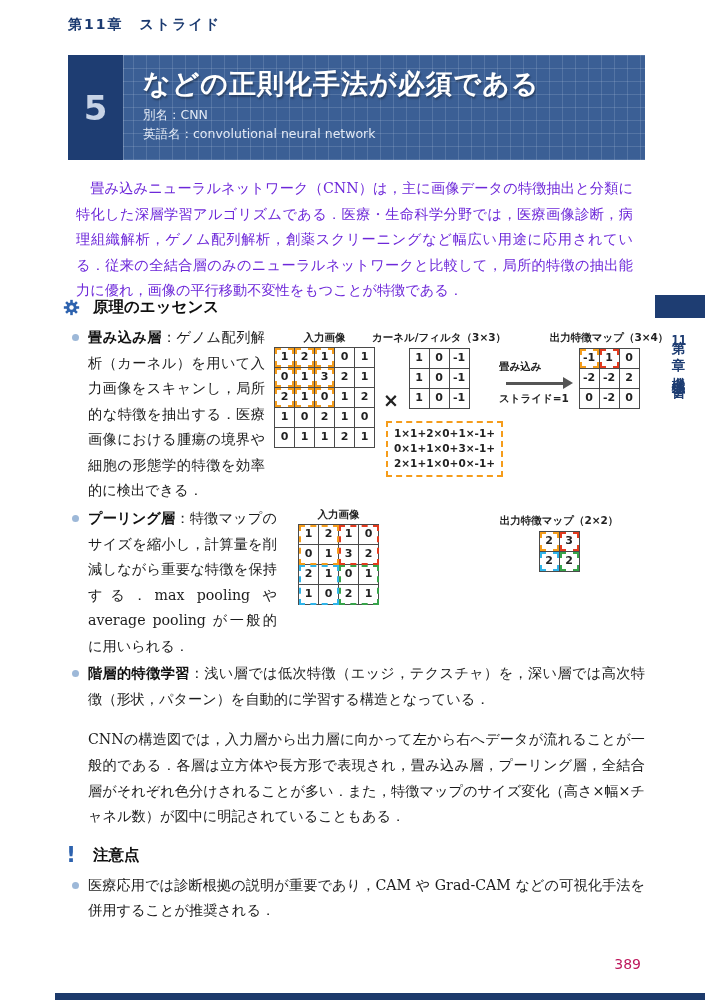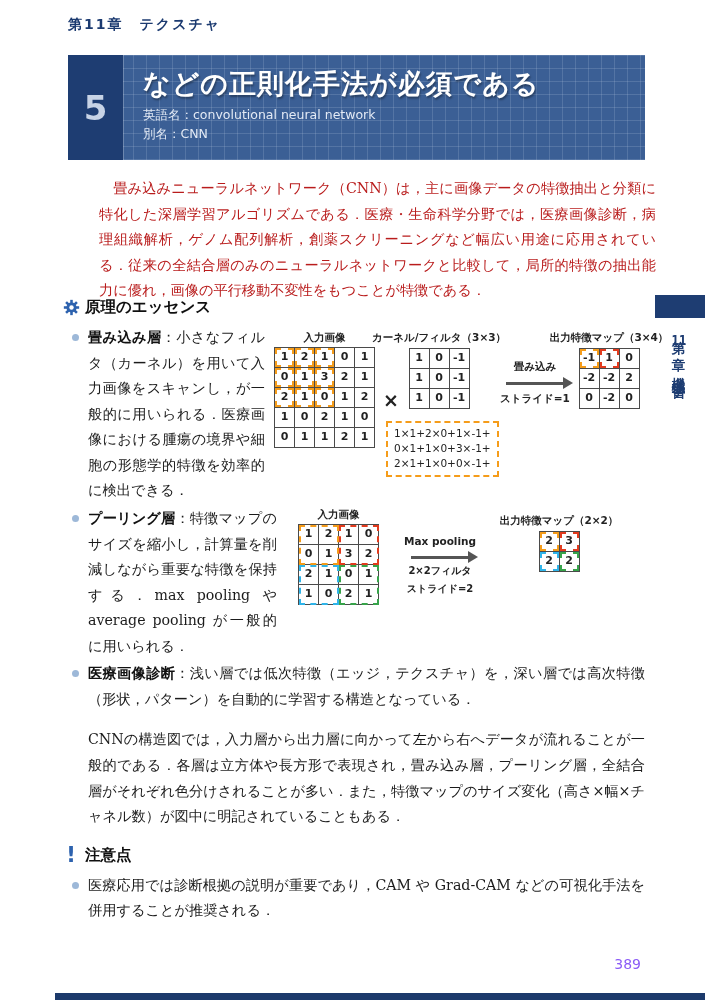--- a/index.html
+++ b/index.html
@@ -37,30 +37,30 @@
     text-shadow:1px 2px 2px rgba(0,0,0,.35);
     line-height:1.15;
   }
   .banner-sub {
     font-family:"DejaVu Sans", sans-serif; font-size:12.5px;
     color:#e3eaf5; line-height:1.55; margin-top:6px;
   }
 
   
   .intro {
-    position:absolute; left:99px; top:176px; width:557px;
+    position:absolute; left:76px; top:176px; width:557px;
     font-size:14.2px; line-height:1.8; text-align:justify;
-    text-indent:1em; color:#b91c1c;
+    text-indent:1em; color:#6d28d9;
   }
 
   
   .content { position:absolute; left:62px; top:297px; width:583px; }
 
   .sec-heading {
-    display:flex; align-items:center; gap:5px; clear:both;
+    display:flex; align-items:center; gap:13px; clear:both;
     font-family:"DejaVu Sans", sans-serif; font-weight:bold;
     font-size:15.5px; color:#0f0f0f; margin:0 0 7px 0;
   }
   .sec-heading .icon { display:inline-flex; width:18px; justify-content:center; }
   .excl { font-family:"DejaVu Sans", sans-serif; font-weight:bold; font-size:21px; color:#2d62ae; line-height:.8; }
 
   .bullet {
     position:relative; padding-left:26px; clear:none;
     font-size:14.2px; line-height:1.8; text-align:justify; color:#1b1b1b;
   }
@@ -107,24 +107,24 @@
   }
   .cv-input  { position:absolute; left:0; top:12px; width:103px; }
   .cv-input .grid { margin:3px auto 0; }
   .cv-x { position:absolute; left:110px; top:64px; font-family:"DejaVu Sans", sans-serif; font-weight:bold; font-size:19px; color:#222; }
   .cv-kernel { position:absolute; left:112px; top:12px; width:108px; }
   .cv-kernel .mlabel { margin-left:-14px; margin-right:-14px; }
   .cv-kernel .grid { margin:4px auto 0; }
   .cv-calc {
     position:absolute; left:113px; top:102px;
     border:2px dashed #f59c1a; padding:3px 6px;
-    font-family:"DejaVu Sans", sans-serif; font-size:10.5px; font-weight:normal;
+    font-family:"DejaVu Sans", sans-serif; font-size:10.5px; font-weight:bold;
     line-height:1.45; color:#222; white-space:nowrap; background:#fff;
   }
-  .cv-arrow { position:absolute; left:226px; top:38px; width:72px; text-align:center; }
+  .cv-arrow { position:absolute; left:226px; top:38px; width:72px; }
   .cv-output { position:absolute; left:300px; top:12px; width:72px; }
   .cv-output .mlabel { margin-left:-28px; margin-right:-28px; }
   .cv-output .grid { margin:4px auto 0; }
 
   .arrow-line { position:relative; width:58px; height:3px; background:#555; margin:6px auto 4px; }
   .arrow-line::after {
     content:""; position:absolute; right:-9px; top:-5px;
     border-left:10px solid #555; border-top:6.5px solid transparent; border-bottom:6.5px solid transparent;
   }
   .arrow-cap { font-family:"DejaVu Sans", sans-serif; font-weight:bold; font-size:10.5px; color:#222; white-space:nowrap; }
@@ -149,36 +149,36 @@
     writing-mode:vertical-rl; text-orientation:mixed;
     font-family:"DejaVu Sans", sans-serif; font-weight:bold;
     font-size:13.5px; color:#1e3d72; letter-spacing:3px;
     margin:12px 0 0 15px; height:200px;
   }
   .tcy { text-combine-upright:all; }
 
   
   .page-number {
     position:absolute; right:64px; bottom:28px;
-    font-family:"DejaVu Sans", sans-serif; font-size:14px; color:#8b5cf6;
+    font-family:"DejaVu Sans", sans-serif; font-size:14px; color:#be185d;
   }
   .bottom-bar { position:absolute; left:55px; right:0; bottom:0; height:7px; background:#1c3a6b; }
 </style>
 </head>
 <body>
 
-<div class="chapter-header">第11章　テクスチャ</div>
+<div class="chapter-header">第11章　ストライド</div>
 
 <div class="banner">
   <div class="banner-num">5</div>
   <div class="banner-body">
     <div class="banner-title">などの正則化手法が必須である</div>
     <div class="banner-sub">
+      <div>別名：CNN</div>
       <div>英語名：convolutional neural network</div>
-      <div>別名：CNN</div>
     </div>
   </div>
 </div>
 
 <p class="intro">畳み込みニューラルネットワーク（CNN）は，主に画像データの特徴抽出と分類に特化した深層学習アルゴリズムである．医療・生命科学分野では，医療画像診断，病理組織解析，ゲノム配列解析，創薬スクリーニングなど幅広い用途に応用されている．従来の全結合層のみのニューラルネットワークと比較して，局所的特徴の抽出能力に優れ，画像の平行移動不変性をもつことが特徴である．</p>
 
 <div class="content">
 
   <div class="section">
     <div class="sec-heading">
@@ -287,21 +287,21 @@
                 <div class="cell">0</div>
                 <div class="cell">-2</div>
                 <div class="cell">0</div>
               </div>
             <div class="ov o-orange" style="left:1px;top:1px;width:19px;height:19px;"></div>
             <div class="ov o-red" style="left:21px;top:1px;width:19px;height:19px;"></div>
           </div>
         </div>
       </div>
 
-      <span class="term">畳み込み層</span><span>：小さなフィルタ（カーネル）を用いて入力画像をスキャンし，が一般的に用いられる．医療画像における腫瘍の境界や細胞の形態学的特徴を効率的に検出できる．</span>
+      <span class="term">畳み込み層</span><span>：ゲノム配列解析（カーネル）を用いて入力画像をスキャンし，局所的な特徴を抽出する．医療画像における腫瘍の境界や細胞の形態学的特徴を効率的に検出できる．</span>
     </div>
 
     <div class="bullet">
       <span class="dot"></span>
 
       <div class="pool-diagram">
         <div class="pl-input">
           <div class="mlabel">入力画像</div>
           <div class="mwrap" style="width:fit-content;margin:3px auto 0;">
             <div class="grid g4">
@@ -322,26 +322,20 @@
                 <div class="cell">2</div>
                 <div class="cell">1</div>
               </div>
             <div class="ov ovq o-orange" style="left:1px;top:1px;"></div>
             <div class="ov ovq o-red" style="left:41px;top:1px;"></div>
             <div class="ov ovq o-cyan" style="left:1px;top:41px;"></div>
             <div class="ov ovq o-green" style="left:41px;top:41px;"></div>
           </div>
         </div>
 
-        <div class="pl-arrow">
-          <div class="arrow-cap">Max pooling</div>
-          <div class="arrow-line"></div>
-          <div class="arrow-cap" style="font-size:10px;">2×2フィルタ</div>
-          <div class="arrow-cap" style="font-size:10px;">ストライド=2</div>
-        </div>
 
         <div class="pl-output">
           <div class="mlabel">出力特徴マップ（2×2）</div>
           <div class="mwrap" style="width:fit-content;margin:4px auto 0;">
             <div class="grid g2">
                 <div class="cell">2</div>
                 <div class="cell">3</div>
                 <div class="cell">2</div>
                 <div class="cell">2</div>
               </div>
@@ -351,21 +345,21 @@
             <div class="ov o-green" style="left:21px;top:21px;width:19px;height:19px;"></div>
           </div>
         </div>
       </div>
 
       <span class="term">プーリング層</span><span>：特徴マップのサイズを縮小し，計算量を削減しながら重要な特徴を保持する．max pooling や average pooling が一般的に用いられる．</span>
     </div>
 
     <div class="bullet" style="clear:both;">
       <span class="dot"></span>
-      <span class="term">医療画像診断</span><span>：浅い層では低次特徴（エッジ，テクスチャ）を，深い層では高次特徴（形状，パターン）を自動的に学習する構造となっている．</span>
+      <span class="term">階層的特徴学習</span><span>：浅い層では低次特徴（エッジ，テクスチャ）を，深い層では高次特徴（形状，パターン）を自動的に学習する構造となっている．</span>
     </div>
   </div>
 
   <div class="section">
     <p class="sec-para">CNNの構造図では，入力層から出力層に向かって左から右へデータが流れることが一般的である．各層は立方体や長方形で表現され，畳み込み層，プーリング層，全結合層がそれぞれ色分けされることが多い．また，特徴マップのサイズ変化（高さ×幅×チャネル数）が図中に明記されていることもある．</p>
   </div>
 
   <div class="section">
     <div class="sec-heading">
       <span class="icon excl">!</span>

